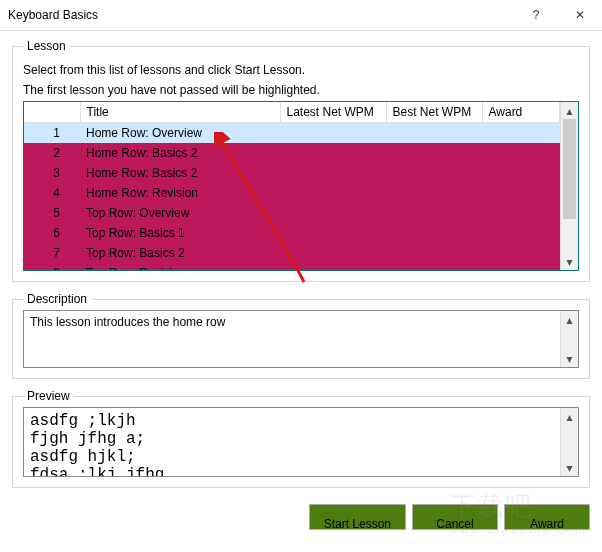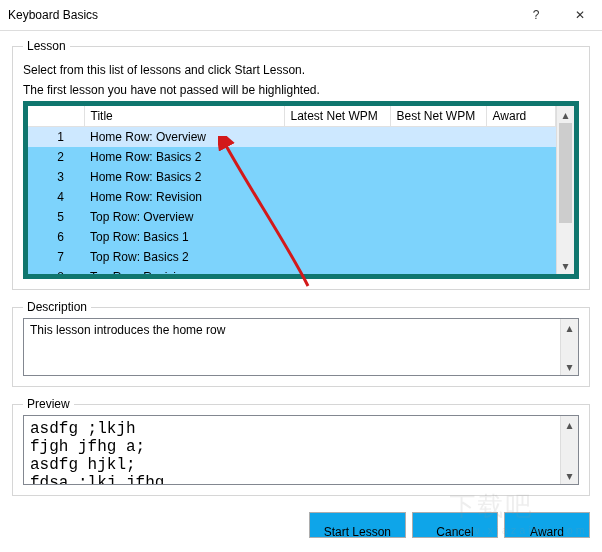--- a/index.html
+++ b/index.html
@@ -3,39 +3,39 @@
 <meta charset="utf-8">
 <style>
   html,body{margin:0;padding:0;width:602px;height:552px;font-family:"Segoe UI",Tahoma,Arial,sans-serif;font-size:12px;color:#000;background:#fff;overflow:hidden}
   .titlebar{height:30px;display:flex;align-items:center;background:#fff;border-bottom:1px solid #ddd}
   .titlebar .title{padding-left:8px;flex:1;font-size:12px;color:#000}
   .titlebar .btn{width:44px;height:30px;display:flex;align-items:center;justify-content:center;color:#333}
   .content{padding:8px 12px 0 12px}
   fieldset{border:1px solid #d6d6d6;border-radius:0;margin:0 0 10px 0;padding:4px 10px 10px 10px;position:relative}
   legend{font-size:12px;color:#000;padding:0 4px}
   .instruct{margin:6px 0 4px 0}
-  .listwrap{border:5px solid #0f766e;background:#7dd3fc;height:168px;position:relative;display:flex}
+  .listwrap{border:1px solid #0f766e;background:#be185d;height:168px;position:relative;display:flex}
   .listinner{flex:1;overflow:hidden}
   table{border-collapse:collapse;width:100%;table-layout:fixed}
   thead th{background:#fff;border-right:1px solid #e1e1e1;border-bottom:1px solid #e1e1e1;text-align:left;font-weight:400;padding:3px 6px;height:18px;box-sizing:border-box}
   thead th:first-child{text-align:right;padding-right:20px}
   tbody td{padding:2px 6px;height:16px;white-space:nowrap;overflow:hidden}
   tbody td:first-child{text-align:right;padding-right:20px}
   tr.sel td{background:#cde8ff}
   .vscroll{width:17px;background:#f0f0f0;border-left:1px solid #ddd;display:flex;flex-direction:column}
   .vscroll .arr{height:17px;display:flex;align-items:center;justify-content:center;color:#555}
   .vscroll .thumb{flex:1;position:relative}
   .vscroll .thumb::before{content:"";position:absolute;left:2px;right:2px;top:0;height:100px;background:#cdcdcd;border-radius:0}
   .descbox,.prevbox{position:relative;border:1px solid #828790;background:#fff;display:flex}
   .descbox{height:56px}
   .prevbox{height:68px}
   .boxinner{flex:1;padding:4px 6px;overflow:hidden}
   .prevbox .boxinner{font-family:Consolas,"Courier New",monospace;font-size:16px;line-height:18px;white-space:pre}
   .buttons{display:flex;justify-content:flex-end;gap:6px;padding:6px 12px 8px 0}
-  button.std{min-width:86px;height:23px;background:#0ea5e9;border:1px solid #adadad;font:inherit;padding:12px 14px}
+  button.std{min-width:86px;height:23px;background:#4d7c0f;border:1px solid #adadad;font:inherit;padding:12px 14px}
   .arrow{position:absolute;left:190px;top:30px;pointer-events:none}
   .watermark{position:absolute;right:14px;bottom:16px;font-size:26px;font-weight:400;color:rgba(150,150,150,.16);letter-spacing:2px;pointer-events:none;user-select:none}
   .watermark small{display:block;font-size:11px;letter-spacing:3px;text-align:left;color:rgba(150,150,150,.18)}
 </style>
 </head>
 <body>
 
 <div class="titlebar">
   <div class="title">Keyboard Basics</div>
   <div class="btn">

